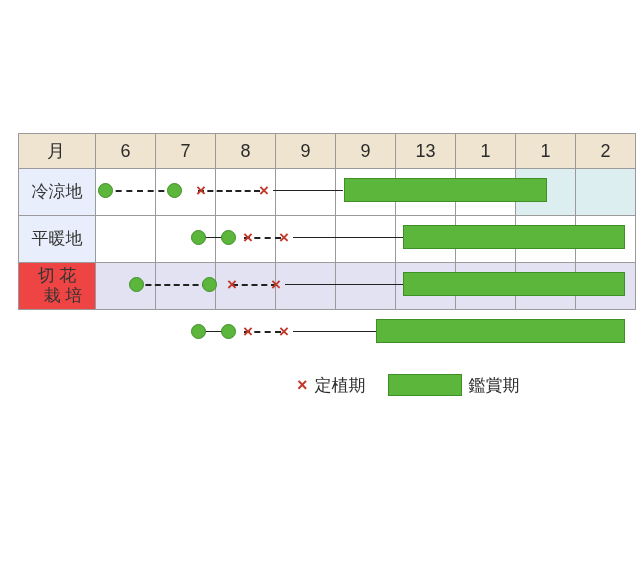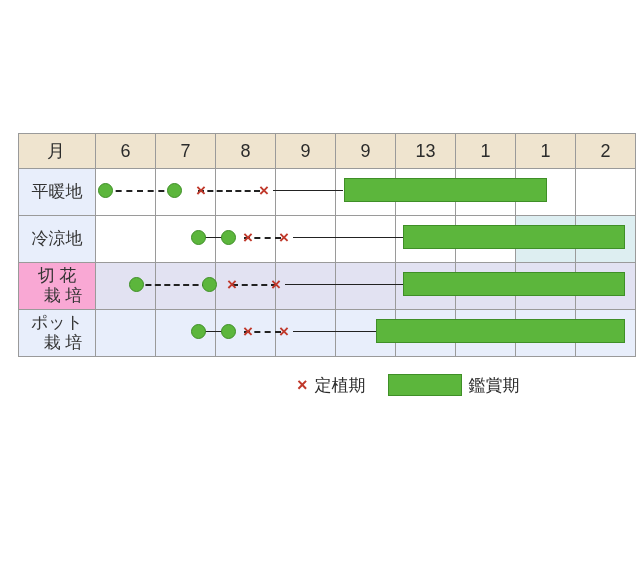--- a/index.html
+++ b/index.html
@@ -54,21 +54,21 @@
 
   
   td.rowlabel {
     background: #e8eefb;
     color: #2f4f86;
     font-size: 16px;
     line-height: 1.15;
     white-space: nowrap;
   }
   td.rowlabel.purple {
-    background: #f9a8d4;
+    background: #ef4444;
   }
   td.rowlabel .l2 {
     display: block;
     margin-left: 12px;
   }
 
   
   td.mon {
     position: relative;
     background: #ffffff;
@@ -179,79 +179,64 @@
         <td style="width:59px">9</td>
         <td style="width:59px">9</td>
         <td style="width:59px">13</td>
         <td style="width:59px">1</td>
         <td style="width:59px">1</td>
         <td style="width:59px">2</td>
       </tr>
 
       <tr>
         <td class="rowlabel">
+          <span>冷涼地</span>
+        </td>
+        <td class="mon tint-a"></td>
+        <td class="mon tint-a"></td>
+        <td class="mon tint-a"></td>
+        <td class="mon tint-a"></td>
+        <td class="mon tint-a"></td>
+        <td class="mon tint-a"></td>
+        <td class="mon tint-a"></td>
+        <td class="mon tint-b"></td>
+        <td class="mon tint-b"></td>
+      </tr>
+
+      <tr>
+        <td class="rowlabel">
           <span>平暖地</span>
         </td>
         <td class="mon tint-a"></td>
         <td class="mon tint-a"></td>
         <td class="mon tint-a"></td>
         <td class="mon tint-a"></td>
         <td class="mon tint-a"></td>
         <td class="mon tint-a"></td>
         <td class="mon tint-a"></td>
         <td class="mon tint-a"></td>
         <td class="mon tint-a"></td>
-      </tr>
-
-      <tr>
-        <td class="rowlabel">
-          <span>冷涼地</span>
-        </td>
-        <td class="mon tint-a"></td>
-        <td class="mon tint-a"></td>
-        <td class="mon tint-a"></td>
-        <td class="mon tint-a"></td>
-        <td class="mon tint-a"></td>
-        <td class="mon tint-a"></td>
-        <td class="mon tint-a"></td>
-        <td class="mon tint-b"></td>
-        <td class="mon tint-b"></td>
       </tr>
 
       <tr>
         <td class="rowlabel purple">
           <span>切 花</span>
           <span class="l2">栽 培</span>
         </td>
         <td class="mon tint-c"></td>
         <td class="mon tint-c"></td>
         <td class="mon tint-c"></td>
         <td class="mon tint-c"></td>
         <td class="mon tint-c"></td>
         <td class="mon tint-c"></td>
         <td class="mon tint-c"></td>
         <td class="mon tint-c"></td>
         <td class="mon tint-c"></td>
       </tr>
 
-      <tr>
-        <td class="rowlabel">
-          <span>ポット</span>
-          <span class="l2">栽 培</span>
-        </td>
-        <td class="mon tint-d"></td>
-        <td class="mon tint-d"></td>
-        <td class="mon tint-d"></td>
-        <td class="mon tint-d"></td>
-        <td class="mon tint-d"></td>
-        <td class="mon tint-d"></td>
-        <td class="mon tint-d"></td>
-        <td class="mon tint-d"></td>
-        <td class="mon tint-d"></td>
-      </tr>
     </tbody>
   </table>
 
   <div id="overlay">
 
     <div class="dash" style="left:87px;  top:57px;  width:70px;"></div>
     <div class="dot" style="left:80px;  top:50px;"></div>
     <div class="dot" style="left:149px; top:50px;"></div>
     <div class="dash" style="left:180px; top:57px;  width:62px;"></div>
     <div class="xmark" style="left:178px; top:49px;">×</div>

